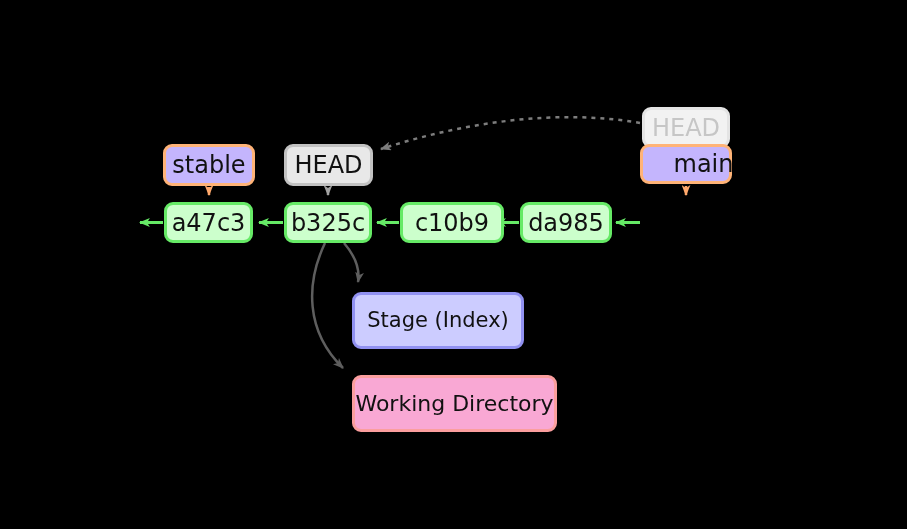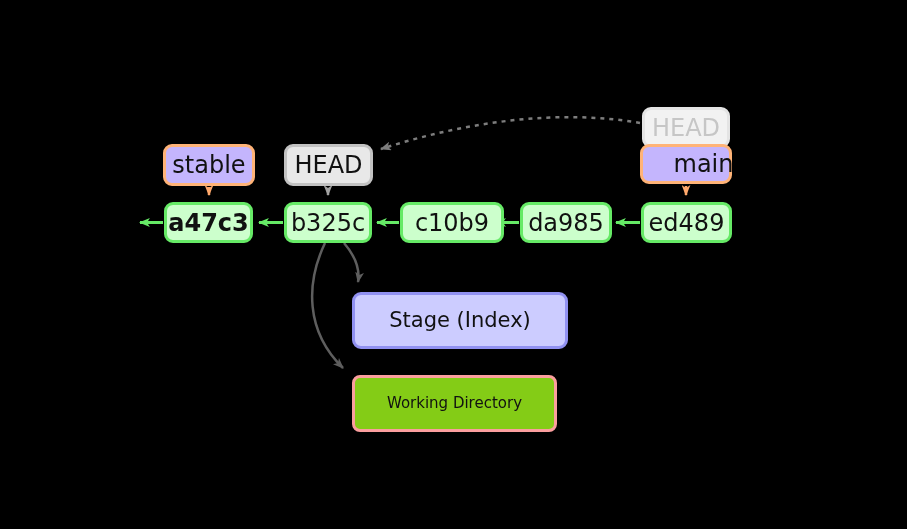--- a/index.html
+++ b/index.html
@@ -28,21 +28,21 @@
     font-size: 24px;
     color: #111111;
     z-index: 2;
     line-height: 1;
   }
   .commit   { background: #ccffcc; border-color: #66ea66; }
   .branch   { background: #c4b5fd; border-color: #ffb377; }
   .headbox  { background: #e8e8e8; border-color: #c2c2c2; }
   .ghost    { background: #f2f2f2; border-color: #e4e4e4; color: #c6c6c6; z-index: 1; }
   .stage    { background: #ccccff; border-color: #9191f1; font-size: 21px; }
-  .workdir  { background: #84cc16; border-color: #fb9e9e; font-size: 15px; border-radius: 8px; }
+  .workdir  { background: #f9a8d4; border-color: #fb9e9e; font-size: 22px; }
 </style>
 </head>
 <body>
 
 <div id="canvas">
 
   <svg id="arrows" viewBox="0 0 907 529" xmlns="http://www.w3.org/2000/svg">
     <defs>
       <marker id="mGreen" viewBox="0 0 10 8" refX="9" refY="4" markerWidth="11" markerHeight="9" orient="auto" markerUnits="userSpaceOnUse">
         <path d="M0,0 L10,4 L0,8 L2.6,4 Z" fill="#66ea66"></path>
@@ -86,36 +86,33 @@
   </div>
 
   <div class="box branch" style="left:163px; top:144px; width:92px; height:42px;">
     <span>stable</span>
   </div>
 
   <div class="box headbox" style="left:284px; top:144px; width:89px; height:42px;">
     <span>HEAD</span>
   </div>
 
-  <div class="box commit" style="left:164px; top:202px; width:89px; height:41px;font-weight:bold;">
+  <div class="box commit" style="left:164px; top:202px; width:89px; height:41px;">
     <span>a47c3</span>
   </div>
   <div class="box commit" style="left:284px; top:202px; width:88px; height:41px;">
     <span>b325c</span>
   </div>
   <div class="box commit" style="left:400px; top:202px; width:104px; height:41px;">
     <span>c10b9</span>
   </div>
   <div class="box commit" style="left:520px; top:202px; width:92px; height:41px;">
     <span>da985</span>
   </div>
-  <div class="box commit" style="left:641px; top:202px; width:91px; height:41px;">
-    <span>ed489</span>
-  </div>
 
-  <div class="box stage" style="left:352px; top:292px; width:216px; height:57px;">
+  <div class="box stage" style="left:352px; top:292px; width:172px; height:57px;">
     <span>Stage (Index)</span>
   </div>
   <div class="box workdir" style="left:352px; top:375px; width:205px; height:57px;">
     <span>Working Directory</span>
   </div>
 
 </div>
 
 </body></html>

